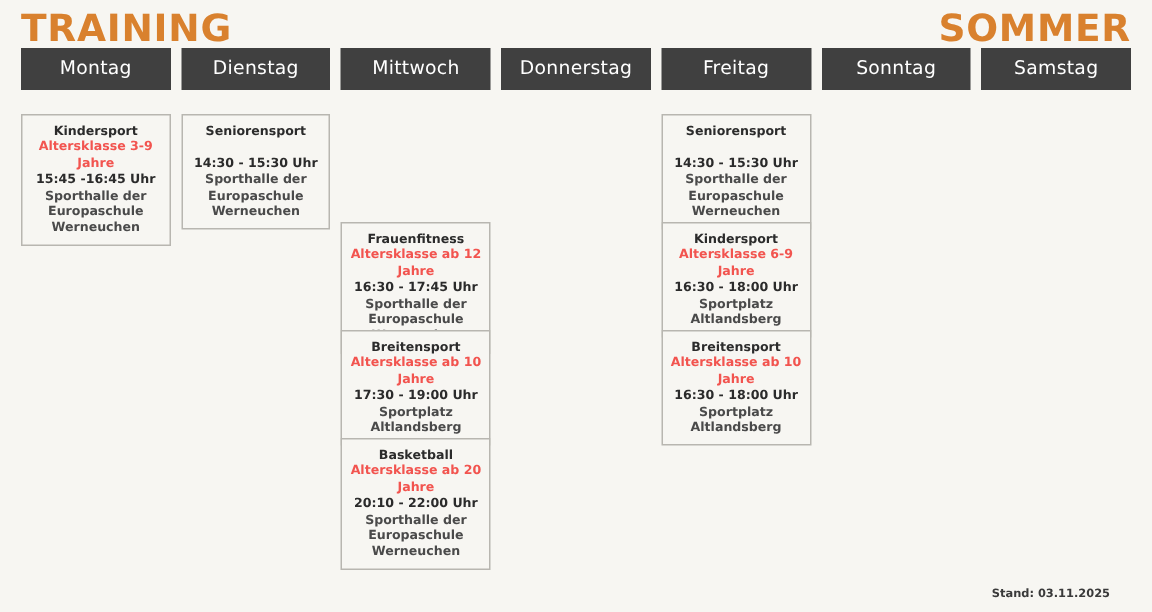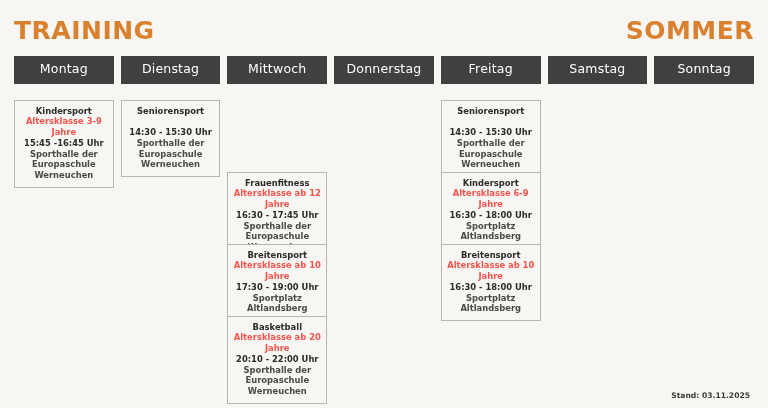--- a/index.html
+++ b/index.html
@@ -21,21 +21,21 @@
     width: 768px;
     height: 408px;
     padding: 0 14px;
   }
 
   
   .title-row {
     display: flex;
     justify-content: space-between;
     align-items: center;
-    height: 56px;
+    height: 32px;
     padding-top: 4px;
   }
   .title-left, .title-right {
     color: #d9812e;
     font-weight: 800;
     font-size: 25px;
     letter-spacing: 0.5px;
     line-height: 1;
     font-family: "DejaVu Sans", "Liberation Sans", sans-serif;
   }
@@ -101,21 +101,21 @@
   }
   .c-loc {
     font-size: 8.4px;
     font-weight: 700;
     color: #4a4a4a;
   }
 
   
   .footer {
     position: absolute;
-    right: 18px;
+    right: 28px;
     bottom: 8px;
     font-size: 7.6px;
     font-weight: 700;
     color: #3a3a3a;
   }
 </style>
 </head>
 <body>
 
 <div class="page">
@@ -223,26 +223,26 @@
             <div class="c-age">Altersklasse ab 10 Jahre</div>
             <div class="c-time">16:30 - 18:00 Uhr</div>
             <div class="c-loc">Sportplatz</div>
             <div class="c-loc">Altlandsberg</div>
           </div>
         </div>
       </div>
     </div>
 
     <div class="day-col">
+      <div class="day-head">Sonntag</div>
+      <div class="slots"></div>
+    </div>
+
+    <div class="day-col">
       <div class="day-head">Samstag</div>
       <div class="slots"></div>
     </div>
 
-    <div class="day-col">
-      <div class="day-head">Sonntag</div>
-      <div class="slots"></div>
-    </div>
-
   </div>
 
   <div class="footer">Stand: 03.11.2025</div>
 
 </div>
 
 </body></html>

